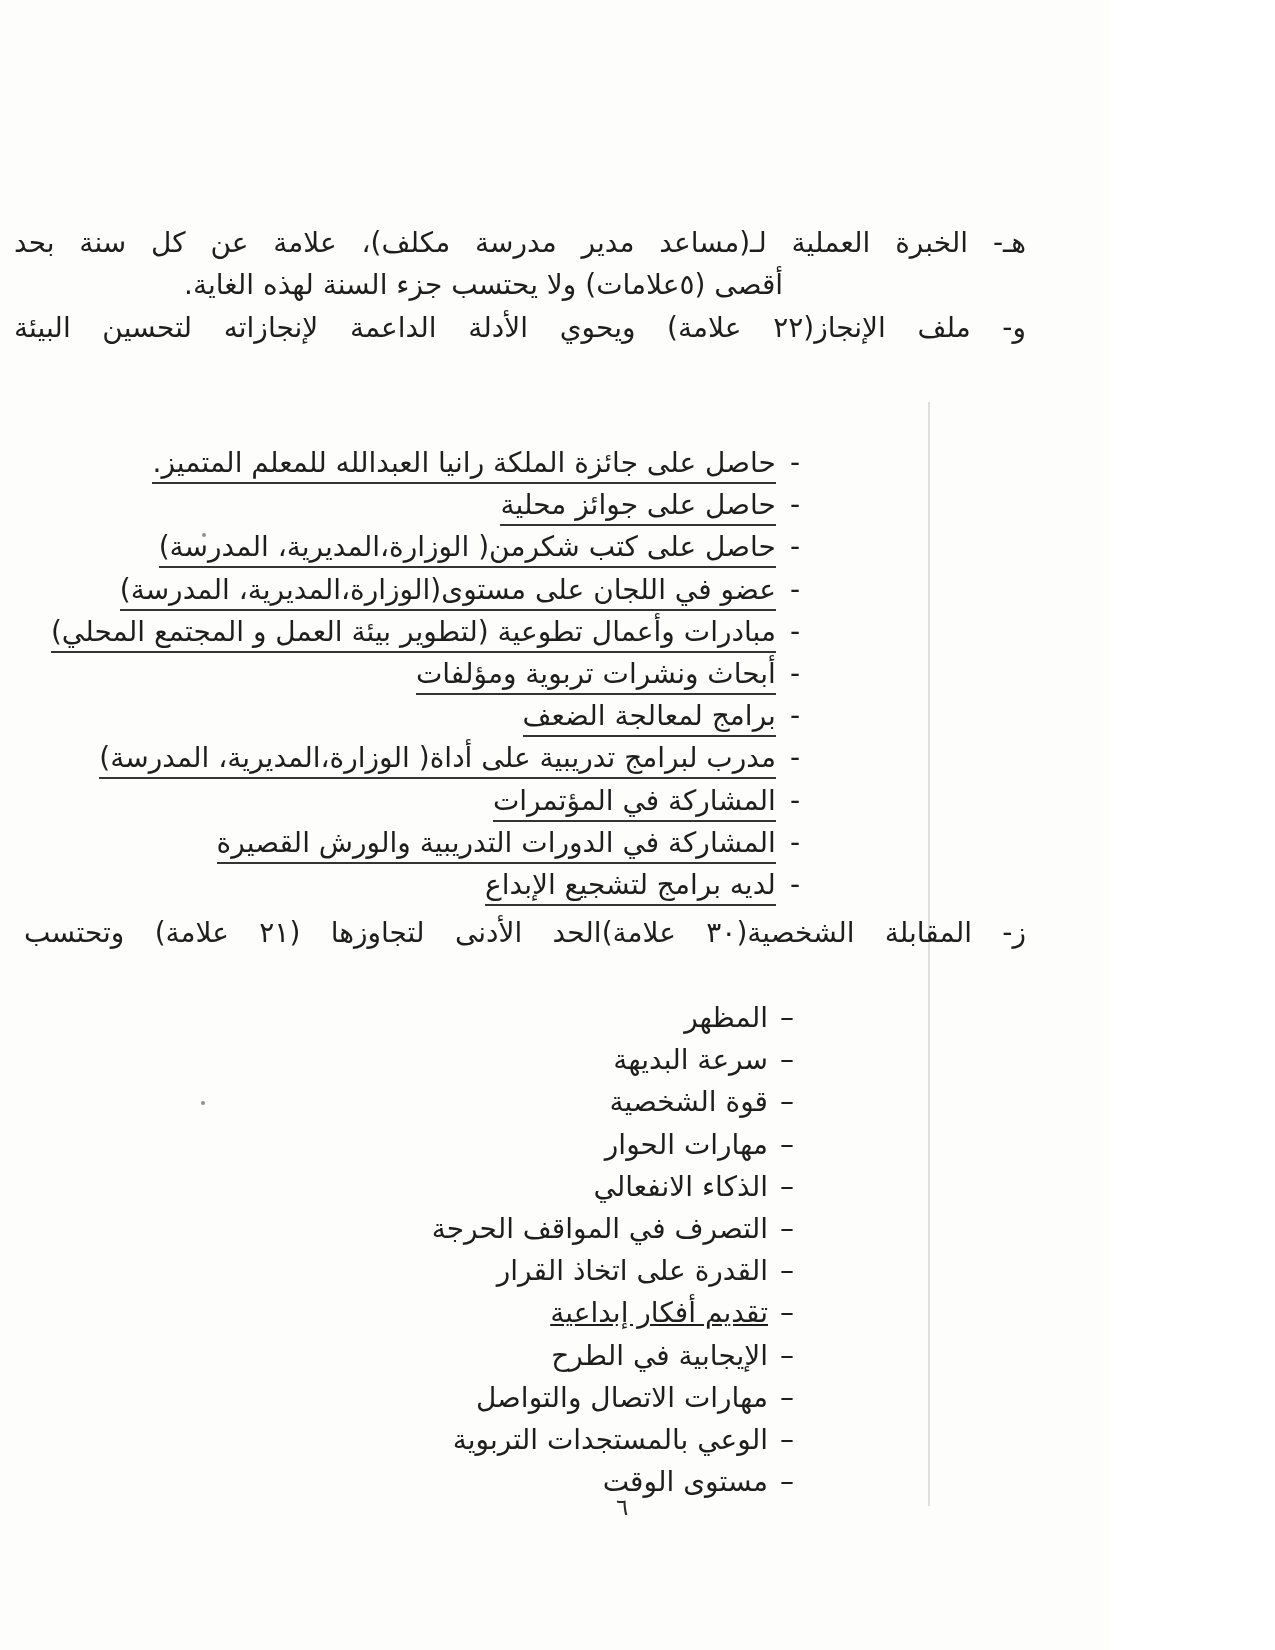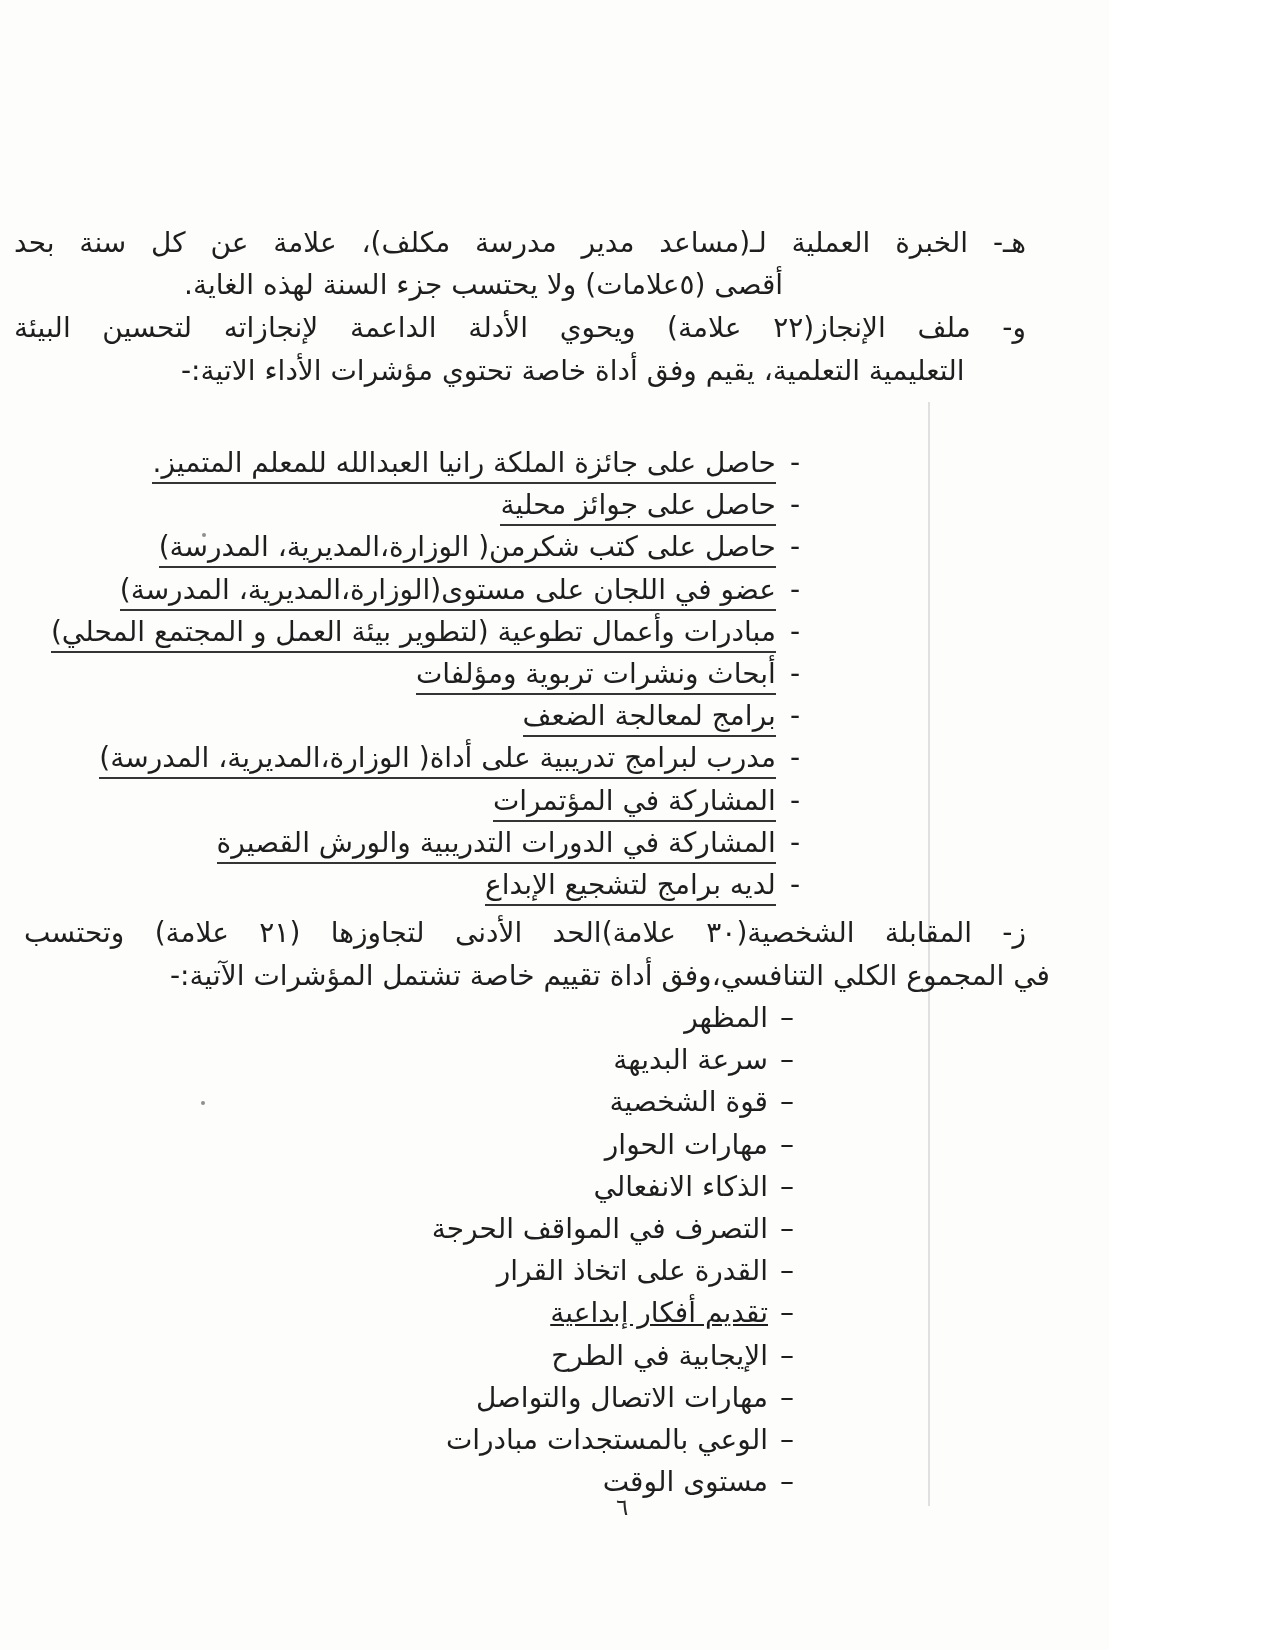--- a/index.html
+++ b/index.html
@@ -83,49 +83,47 @@
   <div class="vline"></div>
   <div class="speck s1"></div>
   <div class="speck s2"></div>
 
   <p class="ln full" style="top:224px">هـ- الخبرة العملية لـ(مساعد مدير مدرسة مكلف)، علامة عن كل سنة بحد</p>
 
   <p class="ln cont" style="top:266px;left:184px">أقصى (٥علامات) ولا يحتسب جزء السنة لهذه الغاية.</p>
 
   <p class="ln full" style="top:309px">و- ملف الإنجاز(٢٢ علامة) ويحوي الأدلة الداعمة لإنجازاته لتحسين البيئة</p>
 
-  <p class="ln cont" style="top:352px;left:181px">التعليمية التعلمية، يقيم وفق أداة خاصة تحتوي مؤشرات الأداء الاتية:-</p>
 
   <div id="list1">
       <div class="li li1" style="top: 446px;"><span class="mk">-</span><span class="txt">حاصل على جائزة الملكة رانيا العبدالله للمعلم المتميز.</span></div>
       <div class="li li1" style="top: 488.2px;"><span class="mk">-</span><span class="txt">حاصل على جوائز محلية</span></div>
       <div class="li li1" style="top: 530.4px;"><span class="mk">-</span><span class="txt">حاصل على كتب شكرمن( الوزارة،المديرية، المدرسة)</span></div>
       <div class="li li1" style="top: 572.6px;"><span class="mk">-</span><span class="txt">عضو في اللجان على مستوى(الوزارة،المديرية، المدرسة)</span></div>
       <div class="li li1" style="top: 614.8px;"><span class="mk">-</span><span class="txt">مبادرات وأعمال تطوعية (لتطوير بيئة العمل و المجتمع المحلي)</span></div>
       <div class="li li1" style="top: 657px;"><span class="mk">-</span><span class="txt">أبحاث ونشرات تربوية ومؤلفات</span></div>
       <div class="li li1" style="top: 699.2px;"><span class="mk">-</span><span class="txt">برامج لمعالجة الضعف</span></div>
       <div class="li li1" style="top: 741.4px;"><span class="mk">-</span><span class="txt">مدرب لبرامج تدريبية على أداة( الوزارة،المديرية، المدرسة)</span></div>
       <div class="li li1" style="top: 783.6px;"><span class="mk">-</span><span class="txt">المشاركة في المؤتمرات</span></div>
       <div class="li li1" style="top: 825.8px;"><span class="mk">-</span><span class="txt">المشاركة في الدورات التدريبية والورش القصيرة</span></div>
       <div class="li li1" style="top: 868px;"><span class="mk">-</span><span class="txt">لديه برامج لتشجيع الإبداع</span></div>
     </div>
 
   <p class="ln full" id="pz1" style="top:914px">ز- المقابلة الشخصية(٣٠ علامة)الحد الأدنى لتجاوزها (٢١ علامة) وتحتسب</p>
 
-  <p class="ln cont" style="top:957px;left:170px">في المجموع الكلي التنافسي،وفق أداة تقييم خاصة تشتمل المؤشرات الآتية:-</p>
 
   <div id="list2">
       <div class="li li2" style="top: 1001px;"><span class="mk">–</span><span class="txt">المظهر</span></div>
       <div class="li li2" style="top: 1043.2px;"><span class="mk">–</span><span class="txt">سرعة البديهة</span></div>
       <div class="li li2" style="top: 1085.4px;"><span class="mk">–</span><span class="txt">قوة الشخصية</span></div>
       <div class="li li2" style="top: 1127.6px;"><span class="mk">–</span><span class="txt">مهارات الحوار</span></div>
       <div class="li li2" style="top: 1169.8px;"><span class="mk">–</span><span class="txt">الذكاء الانفعالي</span></div>
       <div class="li li2" style="top: 1212px;"><span class="mk">–</span><span class="txt">التصرف في المواقف الحرجة</span></div>
       <div class="li li2" style="top: 1254.2px;"><span class="mk">–</span><span class="txt">القدرة على اتخاذ القرار</span></div>
       <div class="li li2" style="top: 1296.4px; text-decoration: underline;"><span class="mk">–</span><span class="txt">تقديم أفكار إبداعية</span></div>
       <div class="li li2" style="top: 1338.6px;"><span class="mk">–</span><span class="txt">الإيجابية في الطرح</span></div>
       <div class="li li2" style="top: 1380.8px;"><span class="mk">–</span><span class="txt">مهارات الاتصال والتواصل</span></div>
-      <div class="li li2" style="top: 1423px;"><span class="mk">–</span><span class="txt">الوعي بالمستجدات مبادرات</span></div>
+      <div class="li li2" style="top: 1423px;"><span class="mk">–</span><span class="txt">الوعي بالمستجدات التربوية</span></div>
       <div class="li li2" style="top: 1465.2px;"><span class="mk">–</span><span class="txt">مستوى الوقت</span></div>
     </div>
 
   <div class="pagenum">٦</div>
 </div>
 
 </body></html>

